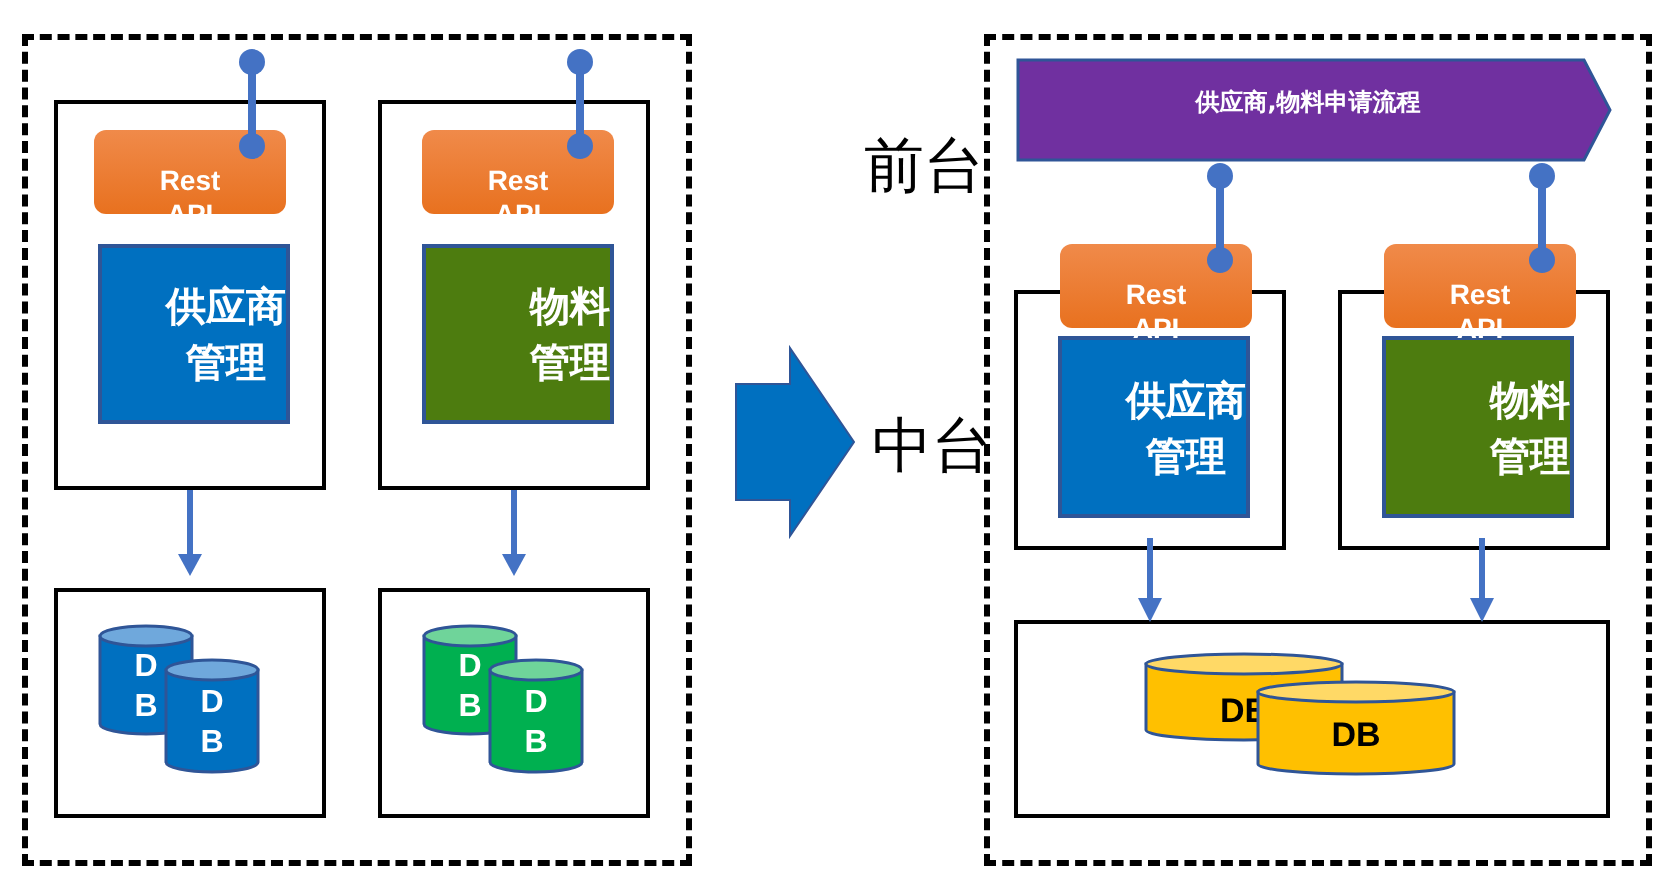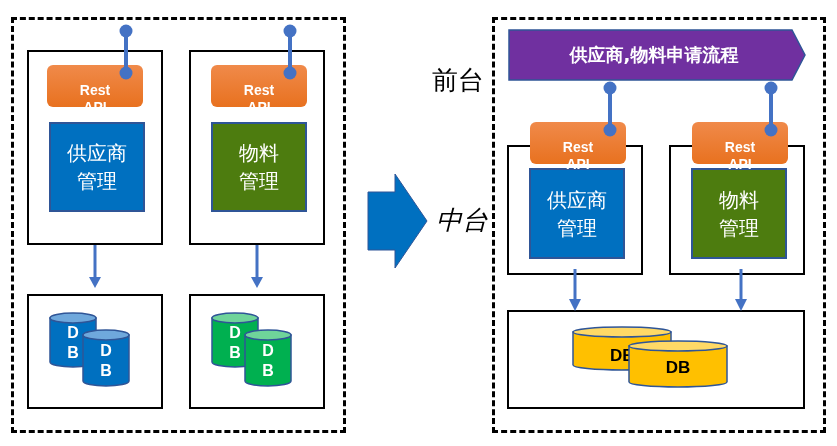--- a/index.html
+++ b/index.html
@@ -9,28 +9,28 @@
   .dashed-group { border: 3px dashed #000; }
   .svc-box { border: 2px solid #000; background: #fff; }
   .db-box { border: 2px solid #000; background: #fff; }
   .rest-api {
     background: linear-gradient(#f08a4a, #e8711f);
     border-radius: 6px; color: #fff; font-weight: bold; font-size: 14px;
     text-align: center; line-height: 17px; padding-top: 17px;
     font-family: "Liberation Sans", sans-serif;
   }
   .module {
-    border: 2px solid #2f5597; color: #fff; font-weight: normal;
-    display: flex; align-items: center; justify-content: center;
+    border: 2px solid #2f5597; color: #fff; font-weight: bold;
+    display: flex; align-items: center; justify-content: flex-end;
     text-align: center; font-size: 20px; line-height: 28px;
   }
   .module.blue { background: #0070c0; }
   .module.green { background: #4d7c0f; }
-  .layer-label { font-size: 26px; color: #000; }
-  .banner-text { color: #fff; font-weight: bold; font-size: 18px; }
+  .layer-label { font-size: 30px; color: #000; }
+  .banner-text { color: #fff; font-weight: bold; font-size: 12px; }
   svg { position: absolute; overflow: visible; }
   .db-text { font-family: "Liberation Sans", sans-serif; font-weight: bold; }
 </style>
 </head>
 <body>
 
 <div class="abs dashed-group" style="left:11px; top:17px; width:335px; height:416px;"></div>
 
 <div class="abs svc-box" style="left:27px; top:50px; width:136px; height:195px;"></div>
 <div class="abs rest-api" style="left:47px; top:65px; width:96px; height:42px;">
@@ -110,21 +110,21 @@
       <text class="db-text" x="268" y="376" fill="#fff" font-size="16" text-anchor="middle">B</text>
     </g>
   </g>
 
   <polygon points="368,192 395,192 395,174 427,221 395,268 395,250 368,250" fill="#0070c0" stroke="#2f5597" stroke-width="1"></polygon>
 </svg>
 
 <div class="abs dashed-group" style="left:492px; top:17px; width:334px; height:416px;"></div>
 
 <div class="abs layer-label" style="left:432px; top:63px;">前台</div>
-<div class="abs layer-label" style="left:436px; top:203px;font-style:italic;">中台</div>
+<div class="abs layer-label" style="left:436px; top:203px;">中台</div>
 
 <svg width="837" height="446" style="left:0; top:0;">
   <polygon points="509,30 792,30 805,55 792,80 509,80" fill="#7030a0" stroke="#2f5597" stroke-width="1.5"></polygon>
 </svg>
 <div class="abs banner-text" style="left:509px; top:43px; width:290px; text-align:center;">供应商,物料申请流程</div>
 
 <div class="abs svc-box" style="left:507px; top:145px; width:136px; height:130px;"></div>
 <div class="abs module blue" style="left:529px; top:168px; width:96px; height:91px;">
   <div>
     <div>供应商</div>

